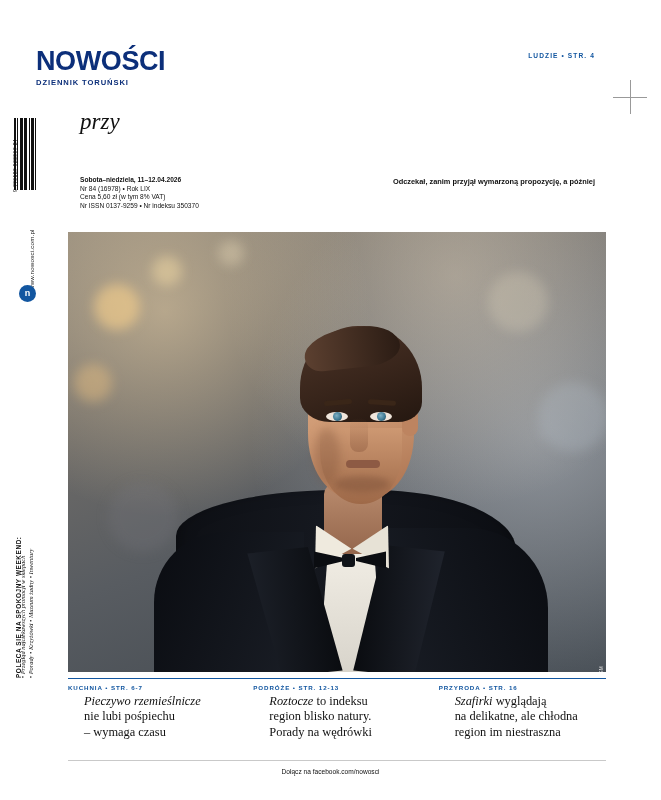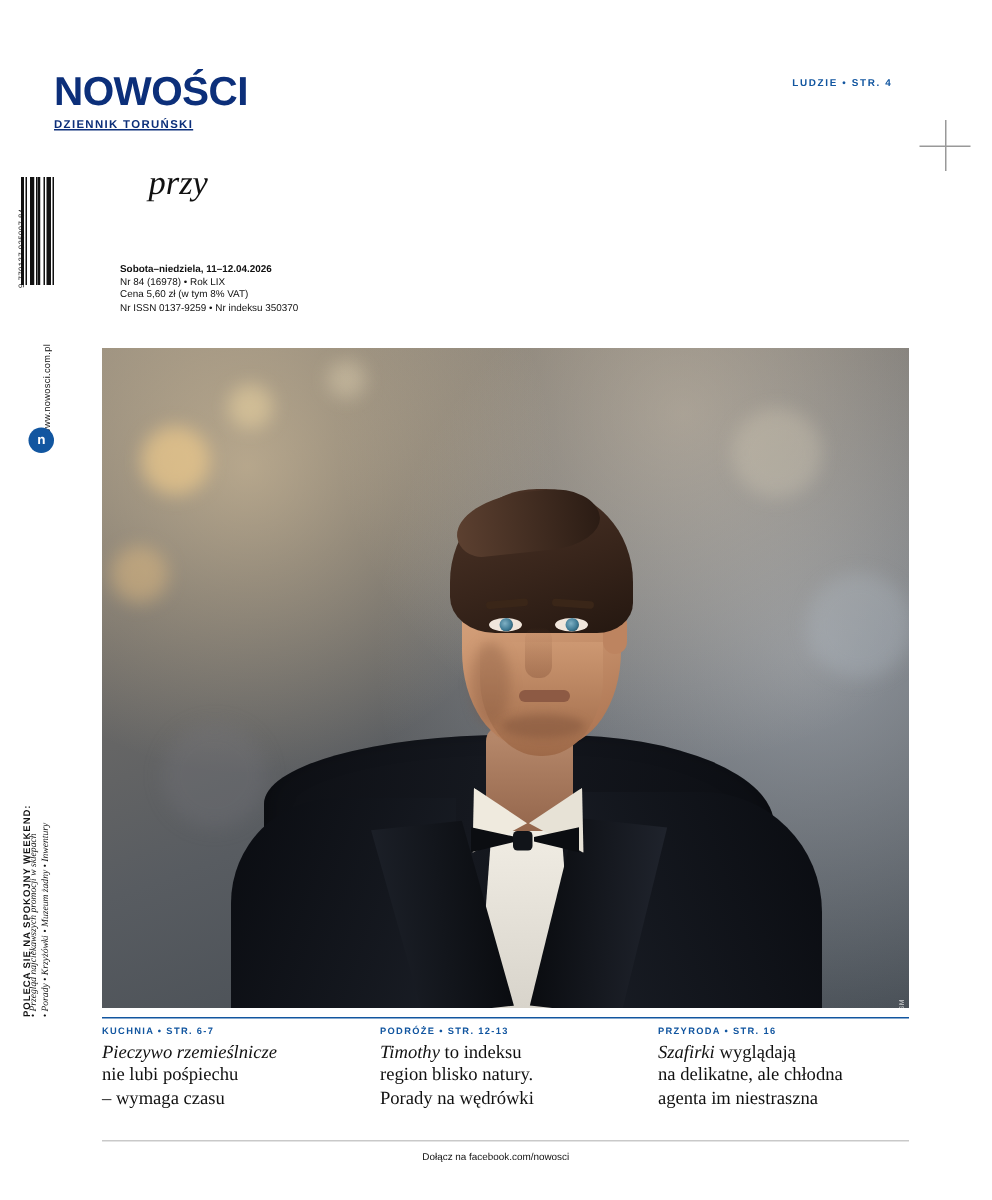--- a/index.html
+++ b/index.html
@@ -106,34 +106,32 @@
     letter-spacing: -0.4px;
     color: #0c2f7a;
     line-height: 30px;
   }
   .logo-sub {
     font-size: 7.6px;
     font-weight: 700;
     letter-spacing: .9px;
     color: #0c2f7a;
     margin-top: 2px;
-    text-decoration: underline;
   }
 
   .pryz-block {
     position: absolute;
     left: 80px; top: 112px;
   }
   .pryz-przy {
     font-family: "Liberation Serif", serif;
     font-style: italic;
     font-size: 23px;
     line-height: 20px;
     color: #111;
-    margin-left: 19px;
   }
   .pryz-sob {
     font-family: "Liberation Sans", sans-serif;
     font-weight: 700;
     font-size: 30px;
     line-height: 28px;
     letter-spacing: -0.6px;
     color: #111;
     margin-top: 1px;
   }
@@ -390,20 +388,21 @@
     font-weight: 700;
     letter-spacing: .9px;
     color: #1256a0;
     margin-bottom: 3px;
   }
   .teaser .t-head {
     font-family: "Liberation Serif", serif;
     font-size: 12.4px;
     line-height: 15.4px;
     color: #111;
+    margin-left: 16px;
   }
   .teaser .t-head i { font-style: italic; }
 
   .rule {
     position: absolute;
     left: 68px; top: 678px;
     width: 538px; height: 1px;
     background: #1256a0;
   }
   .rule2 {
@@ -465,20 +464,21 @@
 
   <div class="issue-info">
     <div class="d1">Sobota–niedziela, 11–12.04.2026</div>
     <div>Nr 84 (16978) • Rok LIX</div>
     <div>Cena 5,60 zł (w tym 8% VAT)</div>
     <div>Nr ISSN 0137-9259 • Nr indeksu 350370</div>
   </div>
 
   <div class="kicker-top">LUDZIE • STR. 4</div>
   <div class="deck">
+    <div>Odczekał, zanim przyjął wymarzoną propozycję, a później</div>
   </div>
   <div class="crosshair"></div>
 
   <div class="photo">
     <div class="bg-wash"></div>
     <div class="bokeh b1"></div>
     <div class="bokeh b2"></div>
     <div class="bokeh b3"></div>
     <div class="bokeh b4"></div>
     <div class="bokeh b5"></div>
@@ -528,34 +528,34 @@
       <div class="t-head">
         <i>Pieczywo rzemieślnicze</i><br>
         <span>nie lubi pośpiechu</span><br>
         <span>– wymaga czasu</span>
       </div>
     </div>
 
     <div class="teaser">
       <div class="t-kicker">PODRÓŻE • STR. 12-13</div>
       <div class="t-head">
-        <i>Timothy</i>
+        <i>Roztocze</i>
         <span>to indeksu</span><br>
         <span>region blisko natury.</span><br>
         <span>Porady na wędrówki</span>
       </div>
     </div>
 
     <div class="teaser">
       <div class="t-kicker">PRZYRODA • STR. 16</div>
       <div class="t-head">
         <i>Szafirki</i>
         <span>wyglądają</span><br>
         <span>na delikatne, ale chłodna</span><br>
-        <span>agenta im niestraszna</span>
+        <span>region im niestraszna</span>
       </div>
     </div>
   </div>
 
   <div class="rule2"></div>
   <div class="footer">Dołącz na facebook.com/nowosci</div>
 
 </div>
 
 </body></html>

